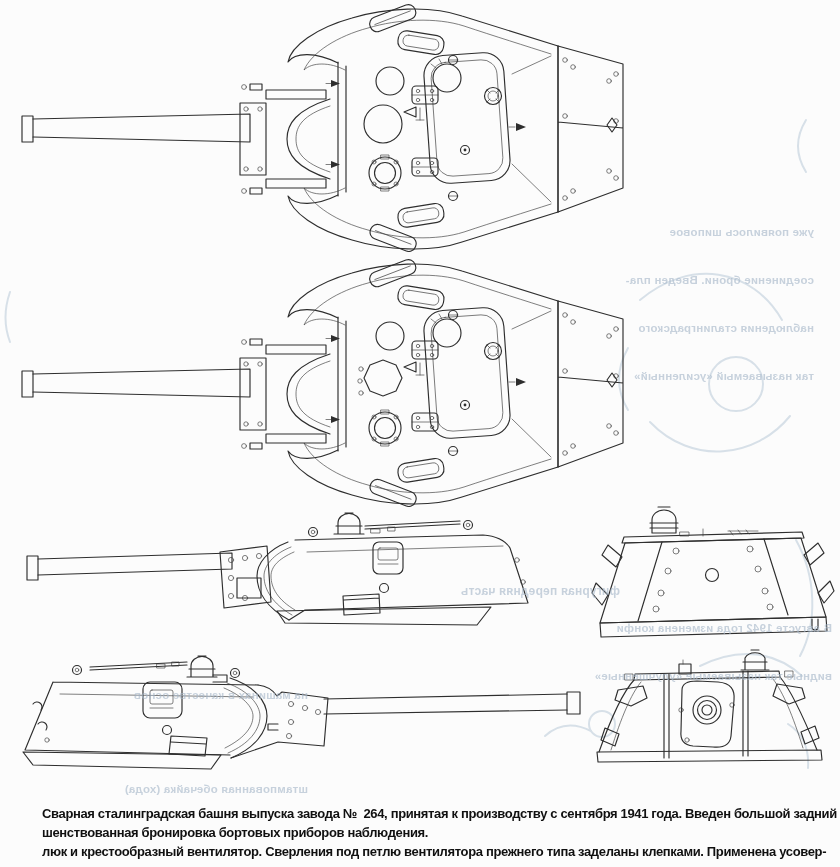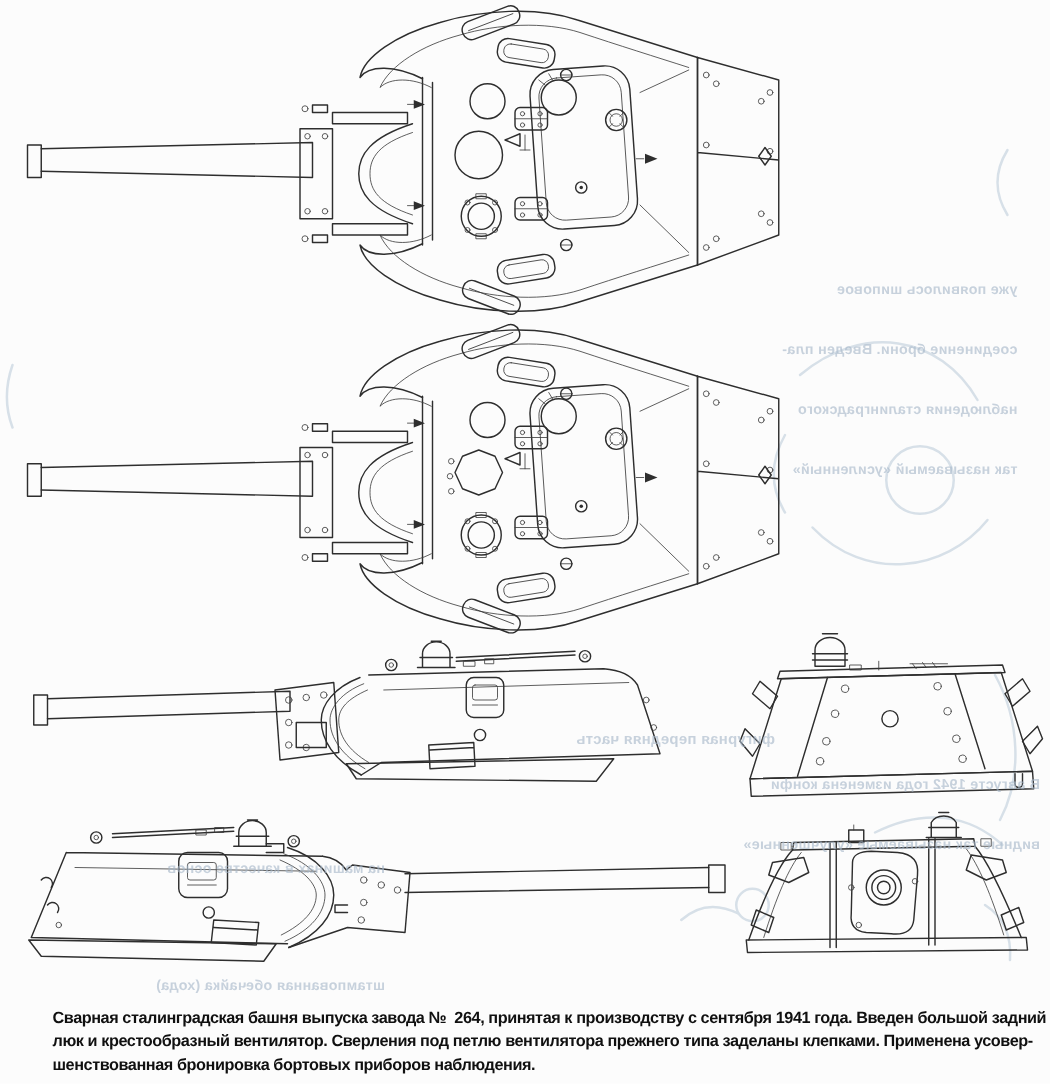--- a/index.html
+++ b/index.html
@@ -296,17 +296,17 @@
     <div style="height:14px"></div>
     <div>штампованная обечайка (хода)</div>
   </div>
 
   <div class="bleed" style="left:400px;top:551px;width:220px;font-size:12px">
     <div>фигурная передняя часть</div>
   </div>
 
   <div id="caption">
     <div>Сварная сталинградская башня выпуска завода №  264, принятая к производству с сентября 1941 года. Введен большой задний</div>
+    <div>шенствованная бронировка бортовых приборов наблюдения.</div>
     <div>люк и крестообразный вентилятор. Сверления под петлю вентилятора прежнего типа заделаны клепками. Применена усовер-</div>
-    <div>шенствованная бронировка бортовых приборов наблюдения.</div>
   </div>
 
 </div>
 
 </body></html>

